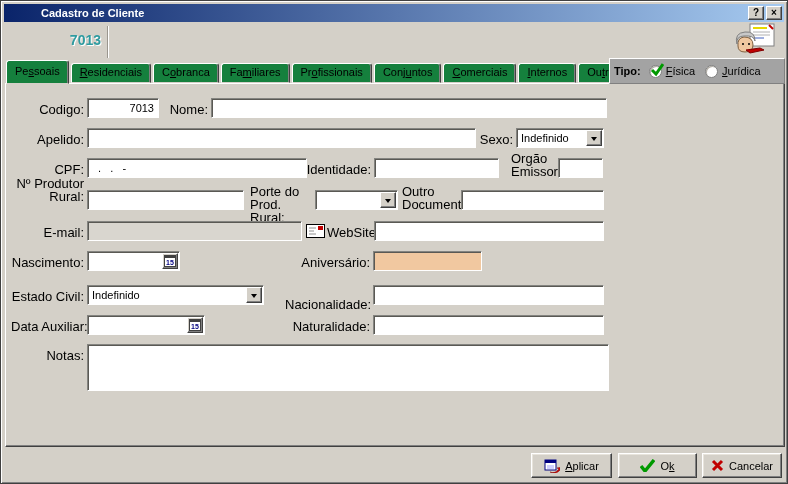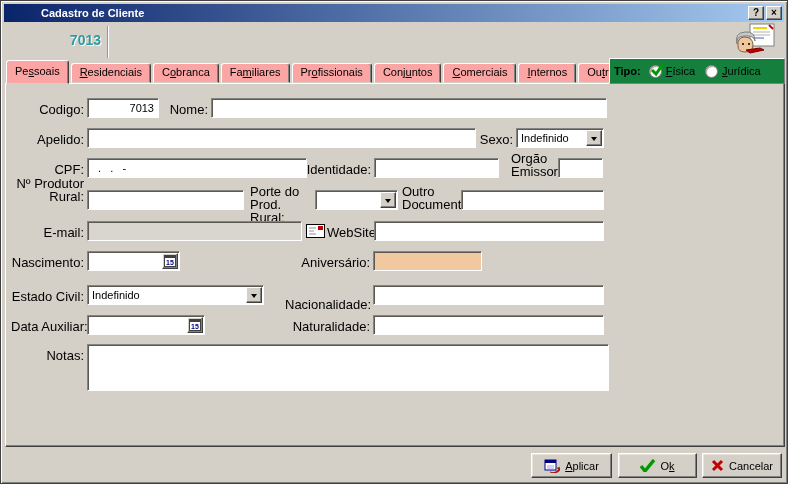--- a/index.html
+++ b/index.html
@@ -17,28 +17,28 @@
     box-shadow:inset -1px -1px 0 #808080;
     font-size:10px;font-weight:bold;color:#000;display:flex;align-items:center;justify-content:center;line-height:1;}
   
   .hdr-num{position:absolute;left:10px;top:31px;width:90px;text-align:right;
     font-size:14px;font-weight:bold;color:#2f9ba0;text-shadow:1px 1px 0 #ffffff;}
   .hdr-vline{position:absolute;left:106px;top:25px;height:32px;width:0;
     border-left:1px solid #9a968e;box-shadow:1px 0 0 #fff;}
   .hdr-icon{position:absolute;left:733px;top:22px;width:42px;height:36px;}
   
   .tabs{position:absolute;left:5px;top:58px;height:24px;display:flex;align-items:flex-end;z-index:3;}
-  .tab{height:20px;padding:2px 8px 0 8px;margin-right:2px;background:#fca5a5;
+  .tab{height:20px;padding:2px 8px 0 8px;margin-right:2px;background:#15803d;
     border:1px solid;border-color:#fff #404040 #d4d0c8 #fff;
     border-radius:3px 3px 0 0;font-size:11px;white-space:nowrap;
     box-shadow:inset -1px 0 0 #808080;cursor:default;}
   .tab.active{height:24px;padding-top:4px;font-weight:normal;z-index:4;margin-bottom:-1px;}
   .hot{text-decoration:underline;}
   
-  .tipo{position:absolute;left:608px;top:57px;width:176px;height:26px;background:#15803d;
+  .tipo{position:absolute;left:608px;top:57px;width:176px;height:26px;background:#a3a3a3;
     border:1px solid;border-color:#fff #808080 #808080 #fff;
     display:flex;align-items:center;font-size:11px;padding:0 4px;z-index:5;}
   .tipo .cap{font-weight:bold;margin-right:8px;}
   .radio-wrap{display:flex;align-items:center;margin-right:10px;position:relative;}
   .radio{width:13px;height:13px;border-radius:50%;background:#fff;
     border:1px solid #808080;box-shadow:inset 1px 1px 0 #b0aca4;margin-right:4px;position:relative;}
   .radio .chk{position:absolute;left:0px;top:-4px;width:14px;height:14px;}
   
   .content{position:absolute;left:4px;top:82px;width:780px;height:364px;background:#d4d0c8;
     border:1px solid;border-color:#fff #404040 #404040 #fff;

